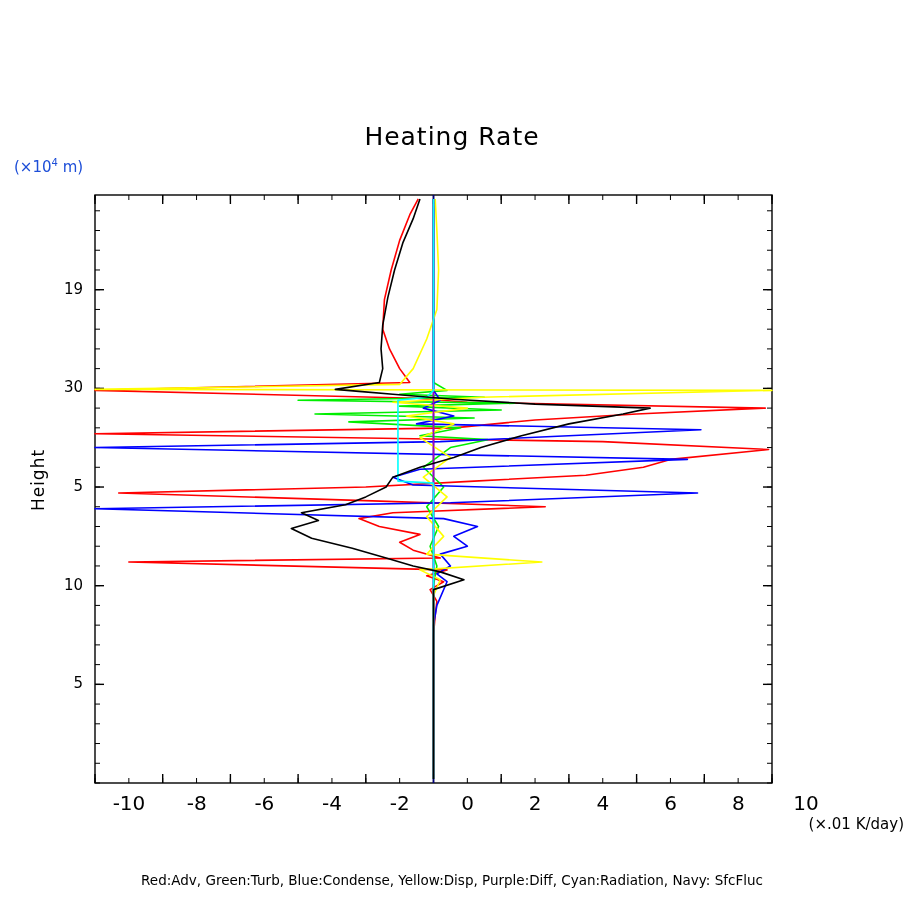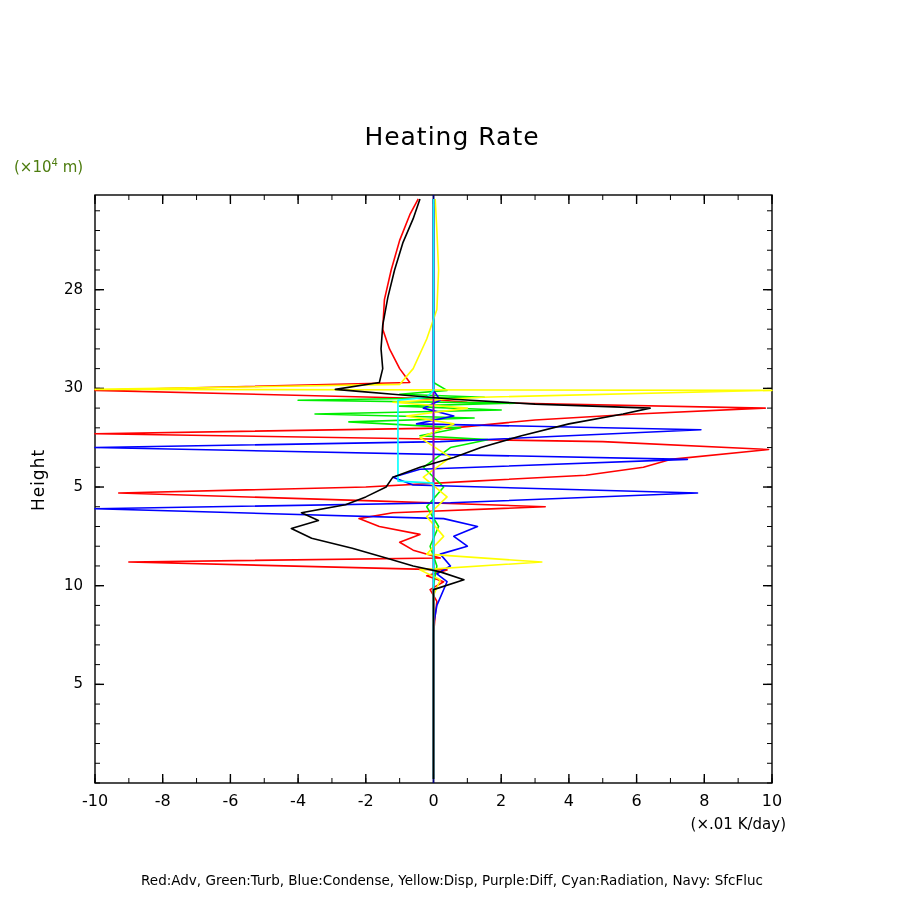--- a/index.html
+++ b/index.html
@@ -4,37 +4,37 @@
 <style>
   html,body{margin:0;padding:0;}
   body{width:904px;height:904px;background:#ffffff;font-family:"DejaVu Sans",sans-serif;overflow:hidden;}
   #root{position:relative;width:752px;height:904px;text-decoration:underline;}
   .abs{position:absolute;}
   #chart-title{
     left:0;top:122px;width:904px;text-align:center;
     font-size:25px;color:#000;letter-spacing:1px;
   }
   #unit-label{
-    left:14px;top:157px;font-size:15px;color:#4d7c0f;
+    left:14px;top:157px;font-size:15px;color:#1d4ed8;
   }
   #unit-label sup{font-size:10px;}
   #xaxis-label{
-    left:0;top:815px;width:904px;text-align:right;padding-right:118px;
+    left:0;top:815px;width:904px;text-align:right;
     box-sizing:border-box;font-size:15px;color:#000;
   }
   #ylabel{
     left:-22px;top:470px;width:120px;text-align:center;
     transform:rotate(-90deg);transform-origin:center center;
     font-size:17px;color:#000;letter-spacing:1px;
   }
   #legend{
     left:0;top:872px;width:904px;text-align:center;
     font-size:13.5px;color:#000;
   }
-  .tick-x{position:absolute;font-size:16px;color:#000;text-align:center;width:40px;}
+  .tick-x{position:absolute;font-size:20px;color:#000;text-align:center;width:40px;margin-left:34px;}
   .tick-y{position:absolute;font-size:15px;color:#000;text-align:right;width:40px;}
   svg{display:block;}
 </style>
 </head>
 <body>
 
 <div id="root">
 
   <div class="abs" id="chart-title">Heating Rate</div>
 
@@ -203,16 +203,16 @@
       <div class="tick-x" style="left: 413.5px; top: 791px;">0</div>
       <div class="tick-x" style="left: 481.2px; top: 791px;">2</div>
       <div class="tick-x" style="left: 548.9px; top: 791px;">4</div>
       <div class="tick-x" style="left: 616.6px; top: 791px;">6</div>
       <div class="tick-x" style="left: 684.3px; top: 791px;">8</div>
       <div class="tick-x" style="left: 752px; top: 791px;">10</div>
       <div class="tick-y" style="left: 43px; top: 674.342px;">5</div>
       <div class="tick-y" style="left: 43px; top: 575.685px;">10</div>
       <div class="tick-y" style="left: 43px; top: 477.027px;">5</div>
       <div class="tick-y" style="left: 43px; top: 378.369px;">30</div>
-      <div class="tick-y" style="left: 43px; top: 279.711px;">28</div>
+      <div class="tick-y" style="left: 43px; top: 279.711px;">19</div>
     </div>
 
 </div>
 
 </body></html>

